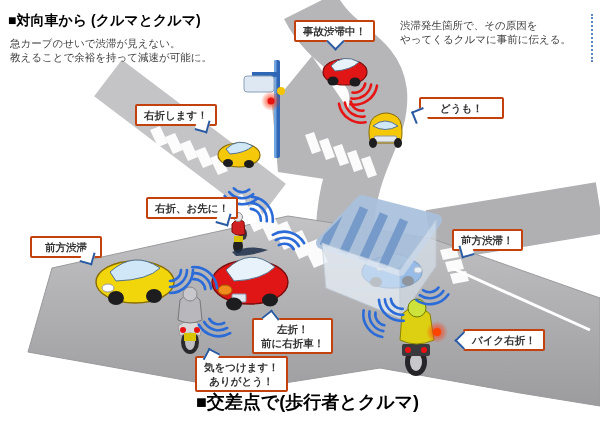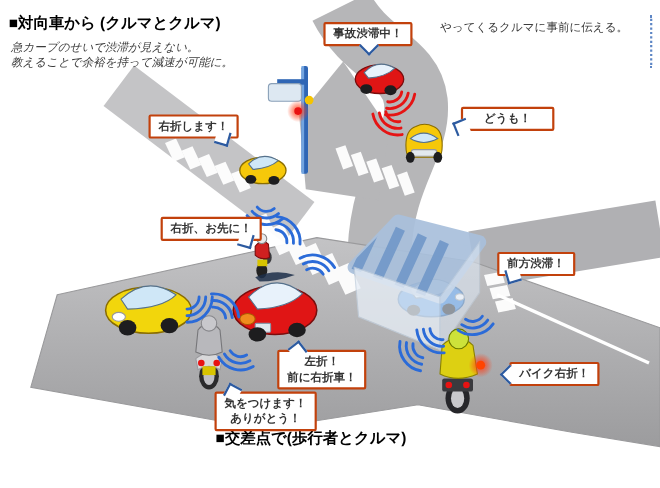--- a/index.html
+++ b/index.html
@@ -7,28 +7,28 @@
          font-family:"Liberation Sans","DejaVu Sans",sans-serif;}
   #scene{position:absolute;left:0;top:0;z-index:1;}
 
   .textblock{position:absolute;z-index:4;color:#111;}
   .tb-title{font-weight:bold;color:#000;white-space:nowrap;}
   .tb-body{color:#3c3c3c;white-space:nowrap;}
   .tb-body div{white-space:nowrap;}
 
   #sec-oncoming{left:8px;top:12px;}
   #sec-oncoming .tb-title{font-size:14px;}
-  #sec-oncoming .tb-body{margin:7px 0 0 2px;font-size:10.5px;line-height:13.5px;font-style:italic;}
+  #sec-oncoming .tb-body{margin:7px 0 0 2px;font-size:10.5px;line-height:13.5px;}
 
   #sec-jamsite{left:387px;top:12px;}
   #sec-jamsite .tb-title{font-size:12.5px;}
   #sec-jamsite .tb-body{margin:7px 0 0 13px;font-size:10.5px;line-height:13.5px;}
 
   #sec-crossing{left:196px;top:390px;}
-  #sec-crossing .tb-title{font-size:14px;}
+  #sec-crossing .tb-title{font-size:18px;}
   #sec-crossing .tb-body{margin:4px 0 0 2px;font-size:10px;line-height:12.5px;}
 
   .co{position:absolute;z-index:6;background:#fff;border:2px solid #c2410c;border-radius:2px;
       padding:2px 7px;font-size:10.5px;font-weight:bold;color:#333;text-align:center;
       white-space:nowrap;line-height:14px;}
   .tail{position:absolute;width:11px;height:11px;background:#fff;}
   .t-down{left:50%;margin-left:-6px;bottom:-8px;border-right:2px solid #2c5aa0;border-bottom:2px solid #2c5aa0;transform:rotate(45deg);}
   .t-down-r{right:6px;bottom:-8px;border-right:2px solid #2c5aa0;border-bottom:2px solid #2c5aa0;transform:rotate(16deg);}
   .t-down-l{left:6px;bottom:-8px;border-right:2px solid #2c5aa0;border-bottom:2px solid #2c5aa0;transform:rotate(74deg);}
   .t-left{left:-8px;top:50%;margin-top:-6px;border-left:2px solid #2c5aa0;border-bottom:2px solid #2c5aa0;transform:rotate(45deg);}
@@ -232,20 +232,21 @@
   <div class="textblock" id="sec-oncoming">
     <div class="tb-title">■対向車から (クルマとクルマ)</div>
     <div class="tb-body">
       <div>急カーブのせいで渋滞が見えない。</div>
       <div>教えることで余裕を持って減速が可能に。</div>
     </div>
   </div>
 
   <div class="textblock" id="sec-jamsite">
     <div class="tb-body">
+      <div>渋滞発生箇所で、その原因を</div>
       <div>やってくるクルマに事前に伝える。</div>
     </div>
   </div>
 
   <div class="textblock" id="sec-crossing">
     <div class="tb-title">■交差点で(歩行者とクルマ)</div>
   </div>
 
   <div class="co" id="co-accident">
     <span>事故渋滞中！</span>
@@ -260,20 +261,24 @@
   <div class="co" id="co-thanks">
     <span>どうも！</span>
     <i class="tail t-left-dn"></i>
   </div>
 
   <div class="co" id="co-afteryou">
     <span>右折、お先に！</span>
     <i class="tail t-down-r"></i>
   </div>
 
+  <div class="co" id="co-jamahead">
+    <span>前方渋滞</span>
+    <i class="tail t-down-r"></i>
+  </div>
 
   <div class="co" id="co-straight">
     <span>前方渋滞！</span>
     <i class="tail t-down-l"></i>
   </div>
 
   <div class="co" id="co-leftturn">
     <div>左折！</div>
     <div>前に右折車！</div>
     <i class="tail t-up"></i>

